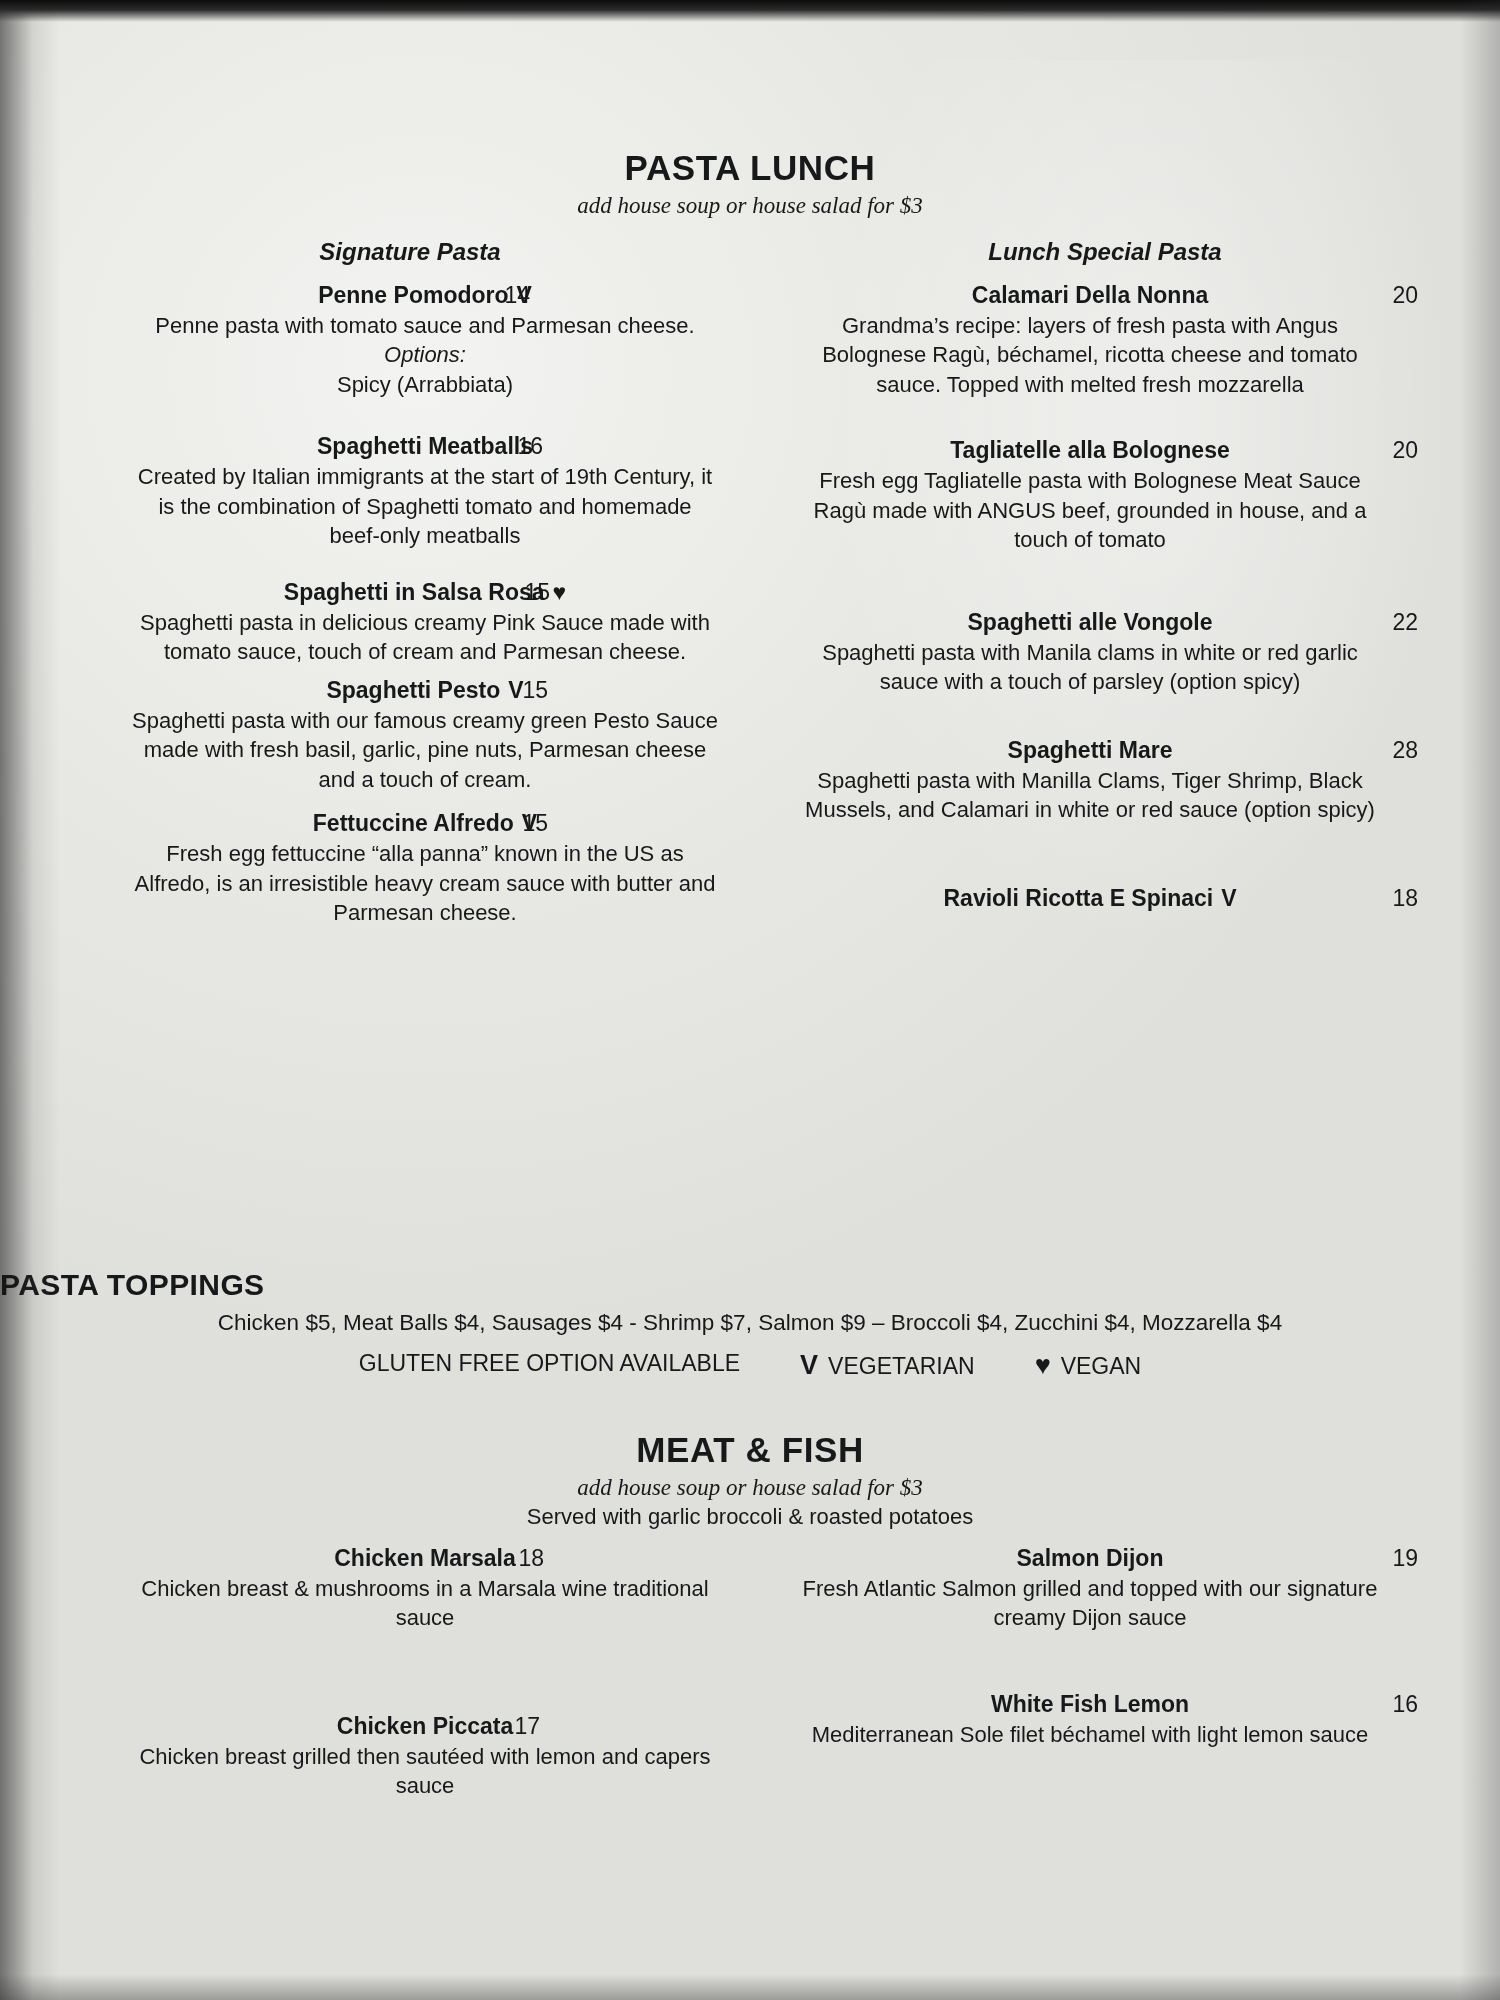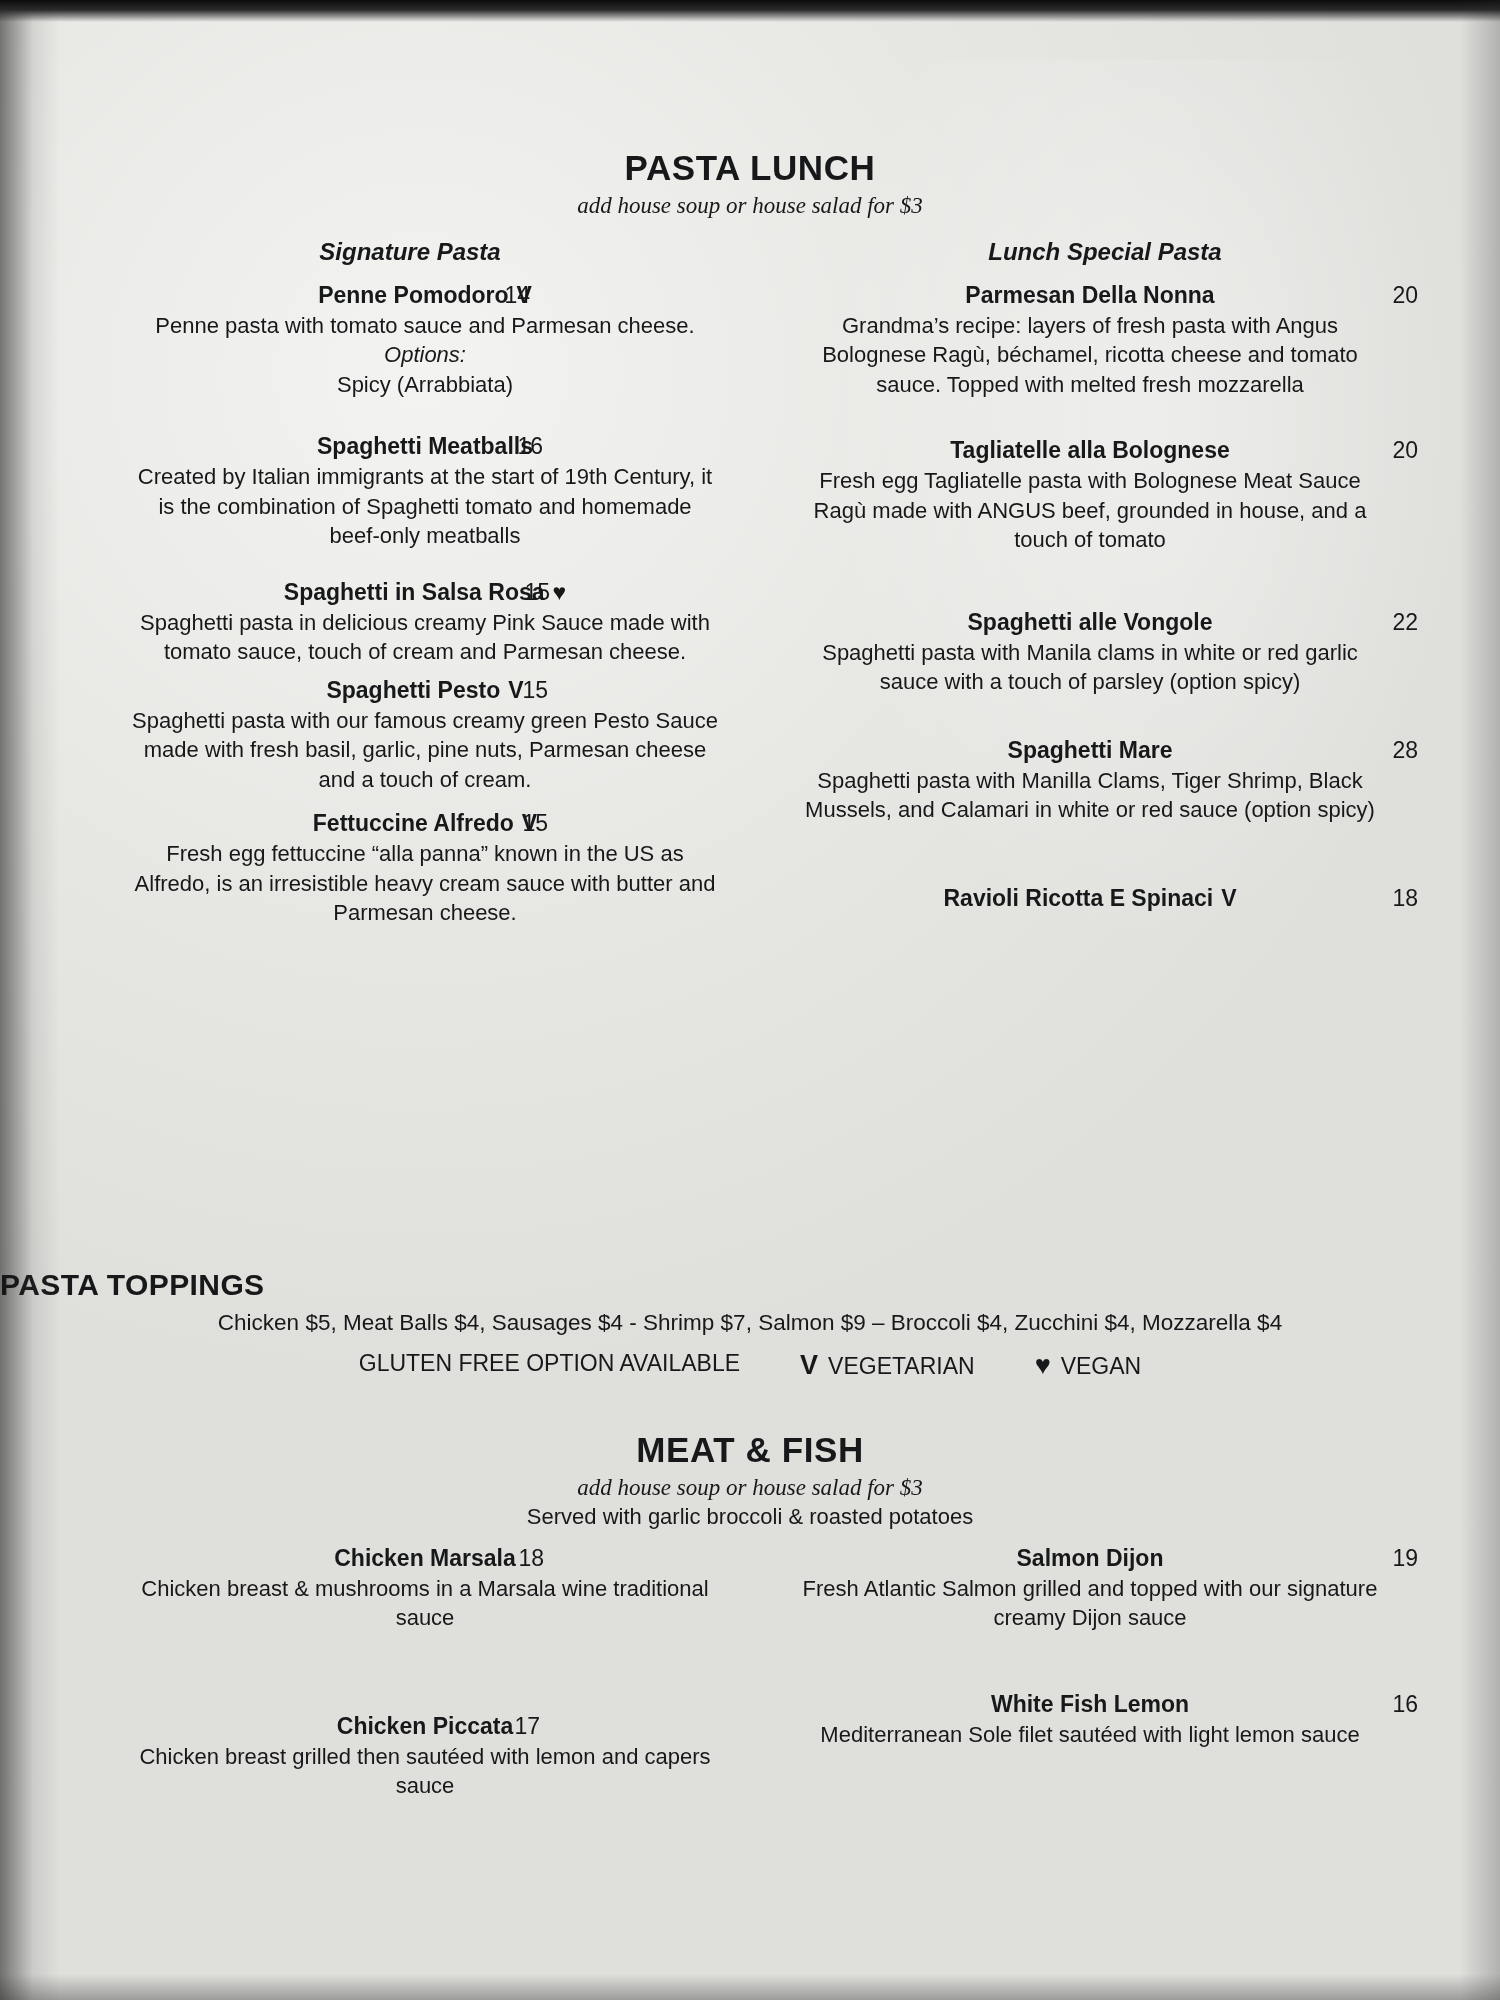--- a/index.html
+++ b/index.html
@@ -227,21 +227,21 @@
             </div>
             <div class="item-desc">Fresh egg fettuccine “alla panna” known in the US as Alfredo, is an irresistible heavy cream sauce with butter and Parmesan cheese.</div>
           </div>
 
         </div>
 
         <div class="col right">
 
           <div class="item" style="margin-bottom:38px;">
             <div class="item-head">
-              <span class="item-name">Parmesan Della Nonna</span>
+              <span class="item-name">Calamari Della Nonna</span>
               <span class="price" style="right:-28px;">20</span>
             </div>
             <div class="item-desc">Grandma’s recipe: layers of fresh pasta with Angus Bolognese Ragù, béchamel, ricotta cheese and tomato sauce. Topped with melted fresh mozzarella</div>
           </div>
 
           <div class="item" style="margin-bottom:54px;">
             <div class="item-head">
               <span class="item-name">Tagliatelle alla Bolognese</span>
               <span class="price" style="right:-28px;">20</span>
             </div>
@@ -322,21 +322,21 @@
               <span class="item-name">Salmon Dijon</span>
               <span class="price" style="right:-28px;">19</span>
             </div>
             <div class="item-desc">Fresh Atlantic Salmon grilled and topped with our signature creamy Dijon sauce</div>
           </div>
           <div class="item">
             <div class="item-head">
               <span class="item-name">White Fish Lemon</span>
               <span class="price" style="right:-28px;">16</span>
             </div>
-            <div class="item-desc">Mediterranean Sole filet sautéed with light lemon sauce</div>
+            <div class="item-desc">Mediterranean Sole filet béchamel with light lemon sauce</div>
           </div>
         </div>
 
       </div>
     </div>
 
   </div>
 
   <div class="shade-left"></div>
   <div class="shade-top"></div>

